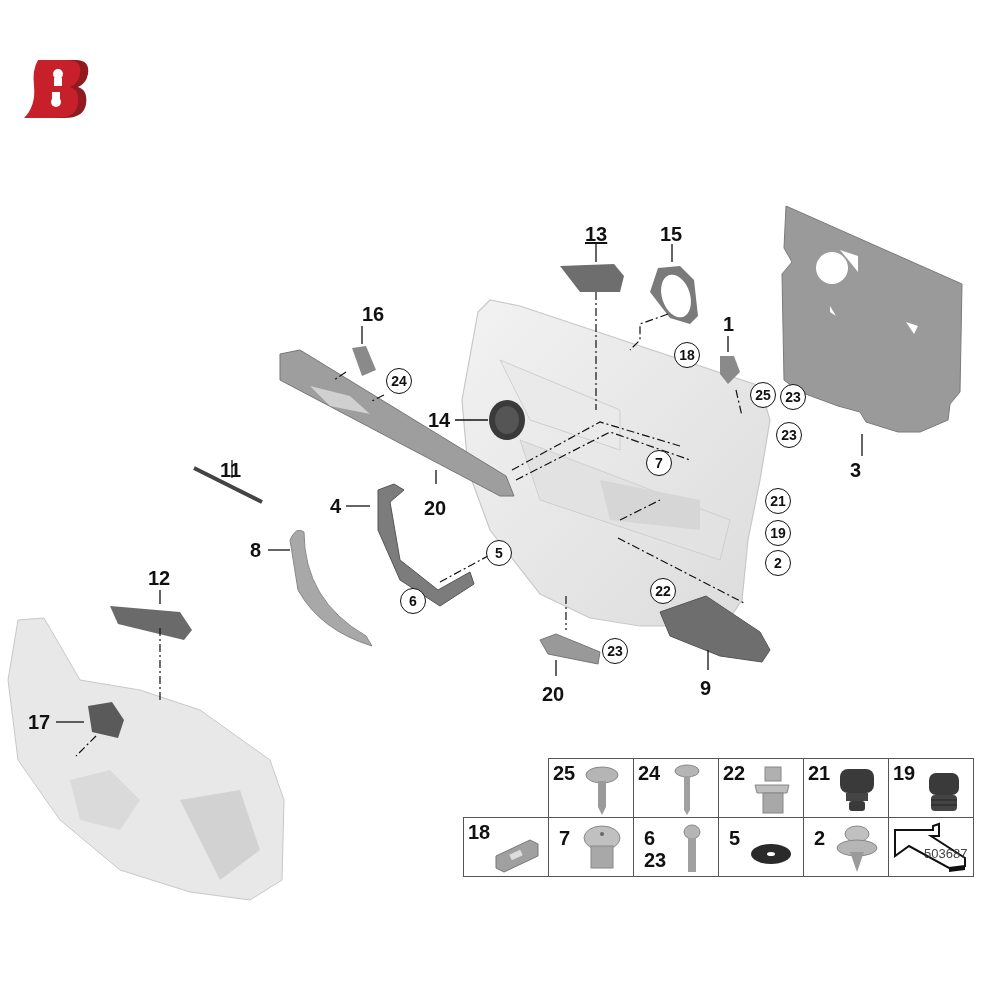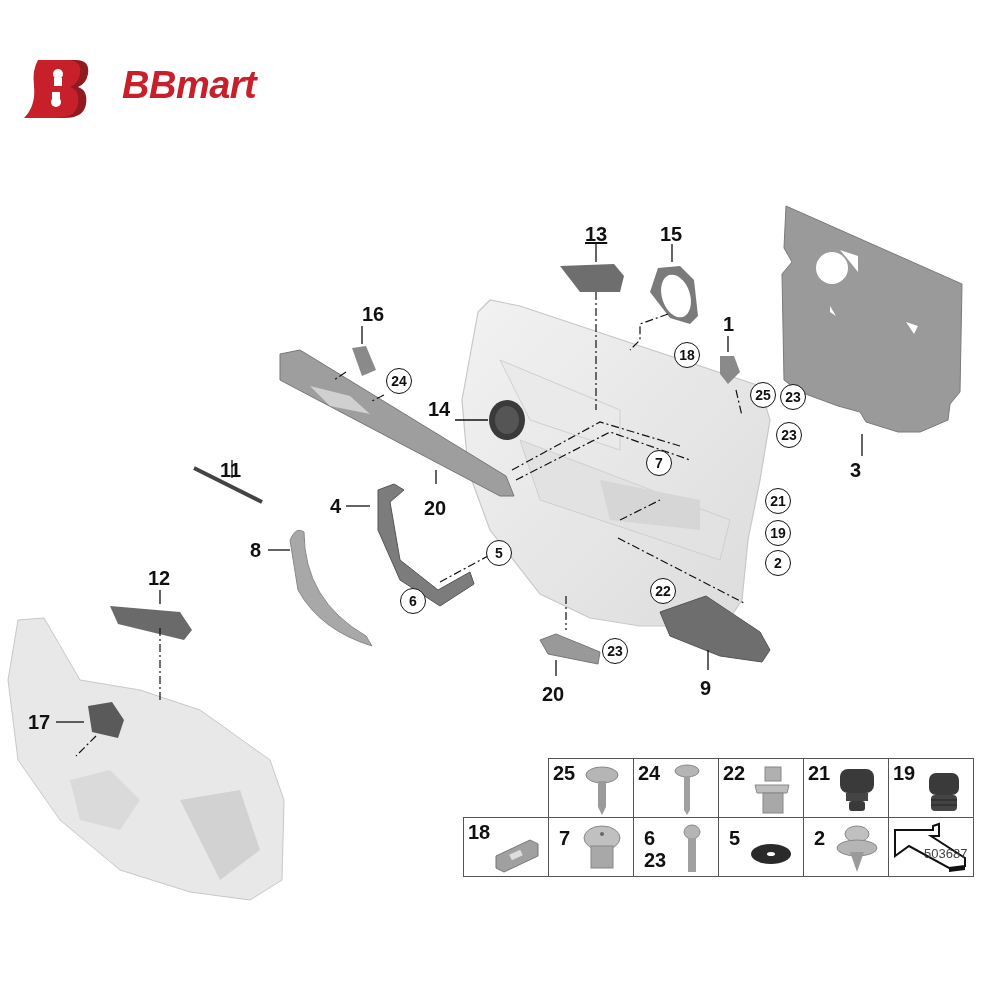--- a/index.html
+++ b/index.html
@@ -24,21 +24,20 @@
 
 <div class="abs logo">
   <svg width="98" height="70" viewBox="0 0 98 70">
     <path d="M20 4 L52 4 Q66 4 64 18 Q62 28 54 31 Q64 34 62 48 Q60 62 40 62 L4 62 Q18 50 16 30 Q14 14 20 4 Z" fill="#8f1a1f"></path>
     <path d="M14 4 L44 4 Q58 4 56 18 Q54 28 46 31 Q56 34 54 48 Q52 62 32 62 L0 62 Q12 50 10 30 Q8 14 14 4 Z" fill="#c8202a"></path>
     <circle cx="34" cy="18" r="5" fill="#fff"></circle>
     <rect x="30" y="22" width="8" height="8" fill="#fff"></rect>
     <circle cx="32" cy="46" r="5" fill="#fff"></circle>
     <rect x="28" y="36" width="8" height="8" fill="#fff"></rect>
   </svg>
-  <span class="logo-text">BBmart</span>
 </div>
 
 <svg class="diagram" width="1000" height="1000" viewBox="0 0 1000 1000">
   <defs>
     <linearGradient id="panelG" x1="0" y1="0" x2="1" y2="1">
       <stop offset="0" stop-color="#f2f2f2"></stop>
       <stop offset="1" stop-color="#dcdcdc"></stop>
     </linearGradient>
     <linearGradient id="darkG" x1="0" y1="0" x2="1" y2="1">
       <stop offset="0" stop-color="#8a8a8a"></stop>
@@ -128,21 +127,21 @@
     <line x1="440" y1="582" x2="488" y2="556"></line>
     <line x1="96" y1="736" x2="76" y2="756"></line>
     <line x1="736" y1="390" x2="742" y2="416"></line>
   </g>
 </svg>
 
 <span class="lbl" style="left:585px;top:224px;text-decoration:underline;">13</span>
 <span class="lbl" style="left:660px;top:224px;">15</span>
 <span class="lbl" style="left:723px;top:314px;">1</span>
 <span class="lbl" style="left:350px;top:304px;margin-left:12px;">16</span>
-<span class="lbl" style="left:428px;top:399px;text-align:center;">14</span>
+<span class="lbl" style="left:428px;top:410px;text-align:center;">14</span>
 <span class="lbl" style="left:220px;top:460px;">11</span>
 <span class="lbl" style="left:424px;top:498px;">20</span>
 <span class="lbl" style="left:330px;top:496px;">4</span>
 <span class="lbl" style="left:250px;top:540px;">8</span>
 <span class="lbl" style="left:148px;top:568px;">12</span>
 <span class="lbl" style="left:850px;top:460px;">3</span>
 <span class="lbl" style="left:700px;top:678px;">9</span>
 <span class="lbl" style="left:542px;top:684px;text-align:right;">20</span>
 <span class="lbl" style="left:28px;top:712px;">17</span>
 

